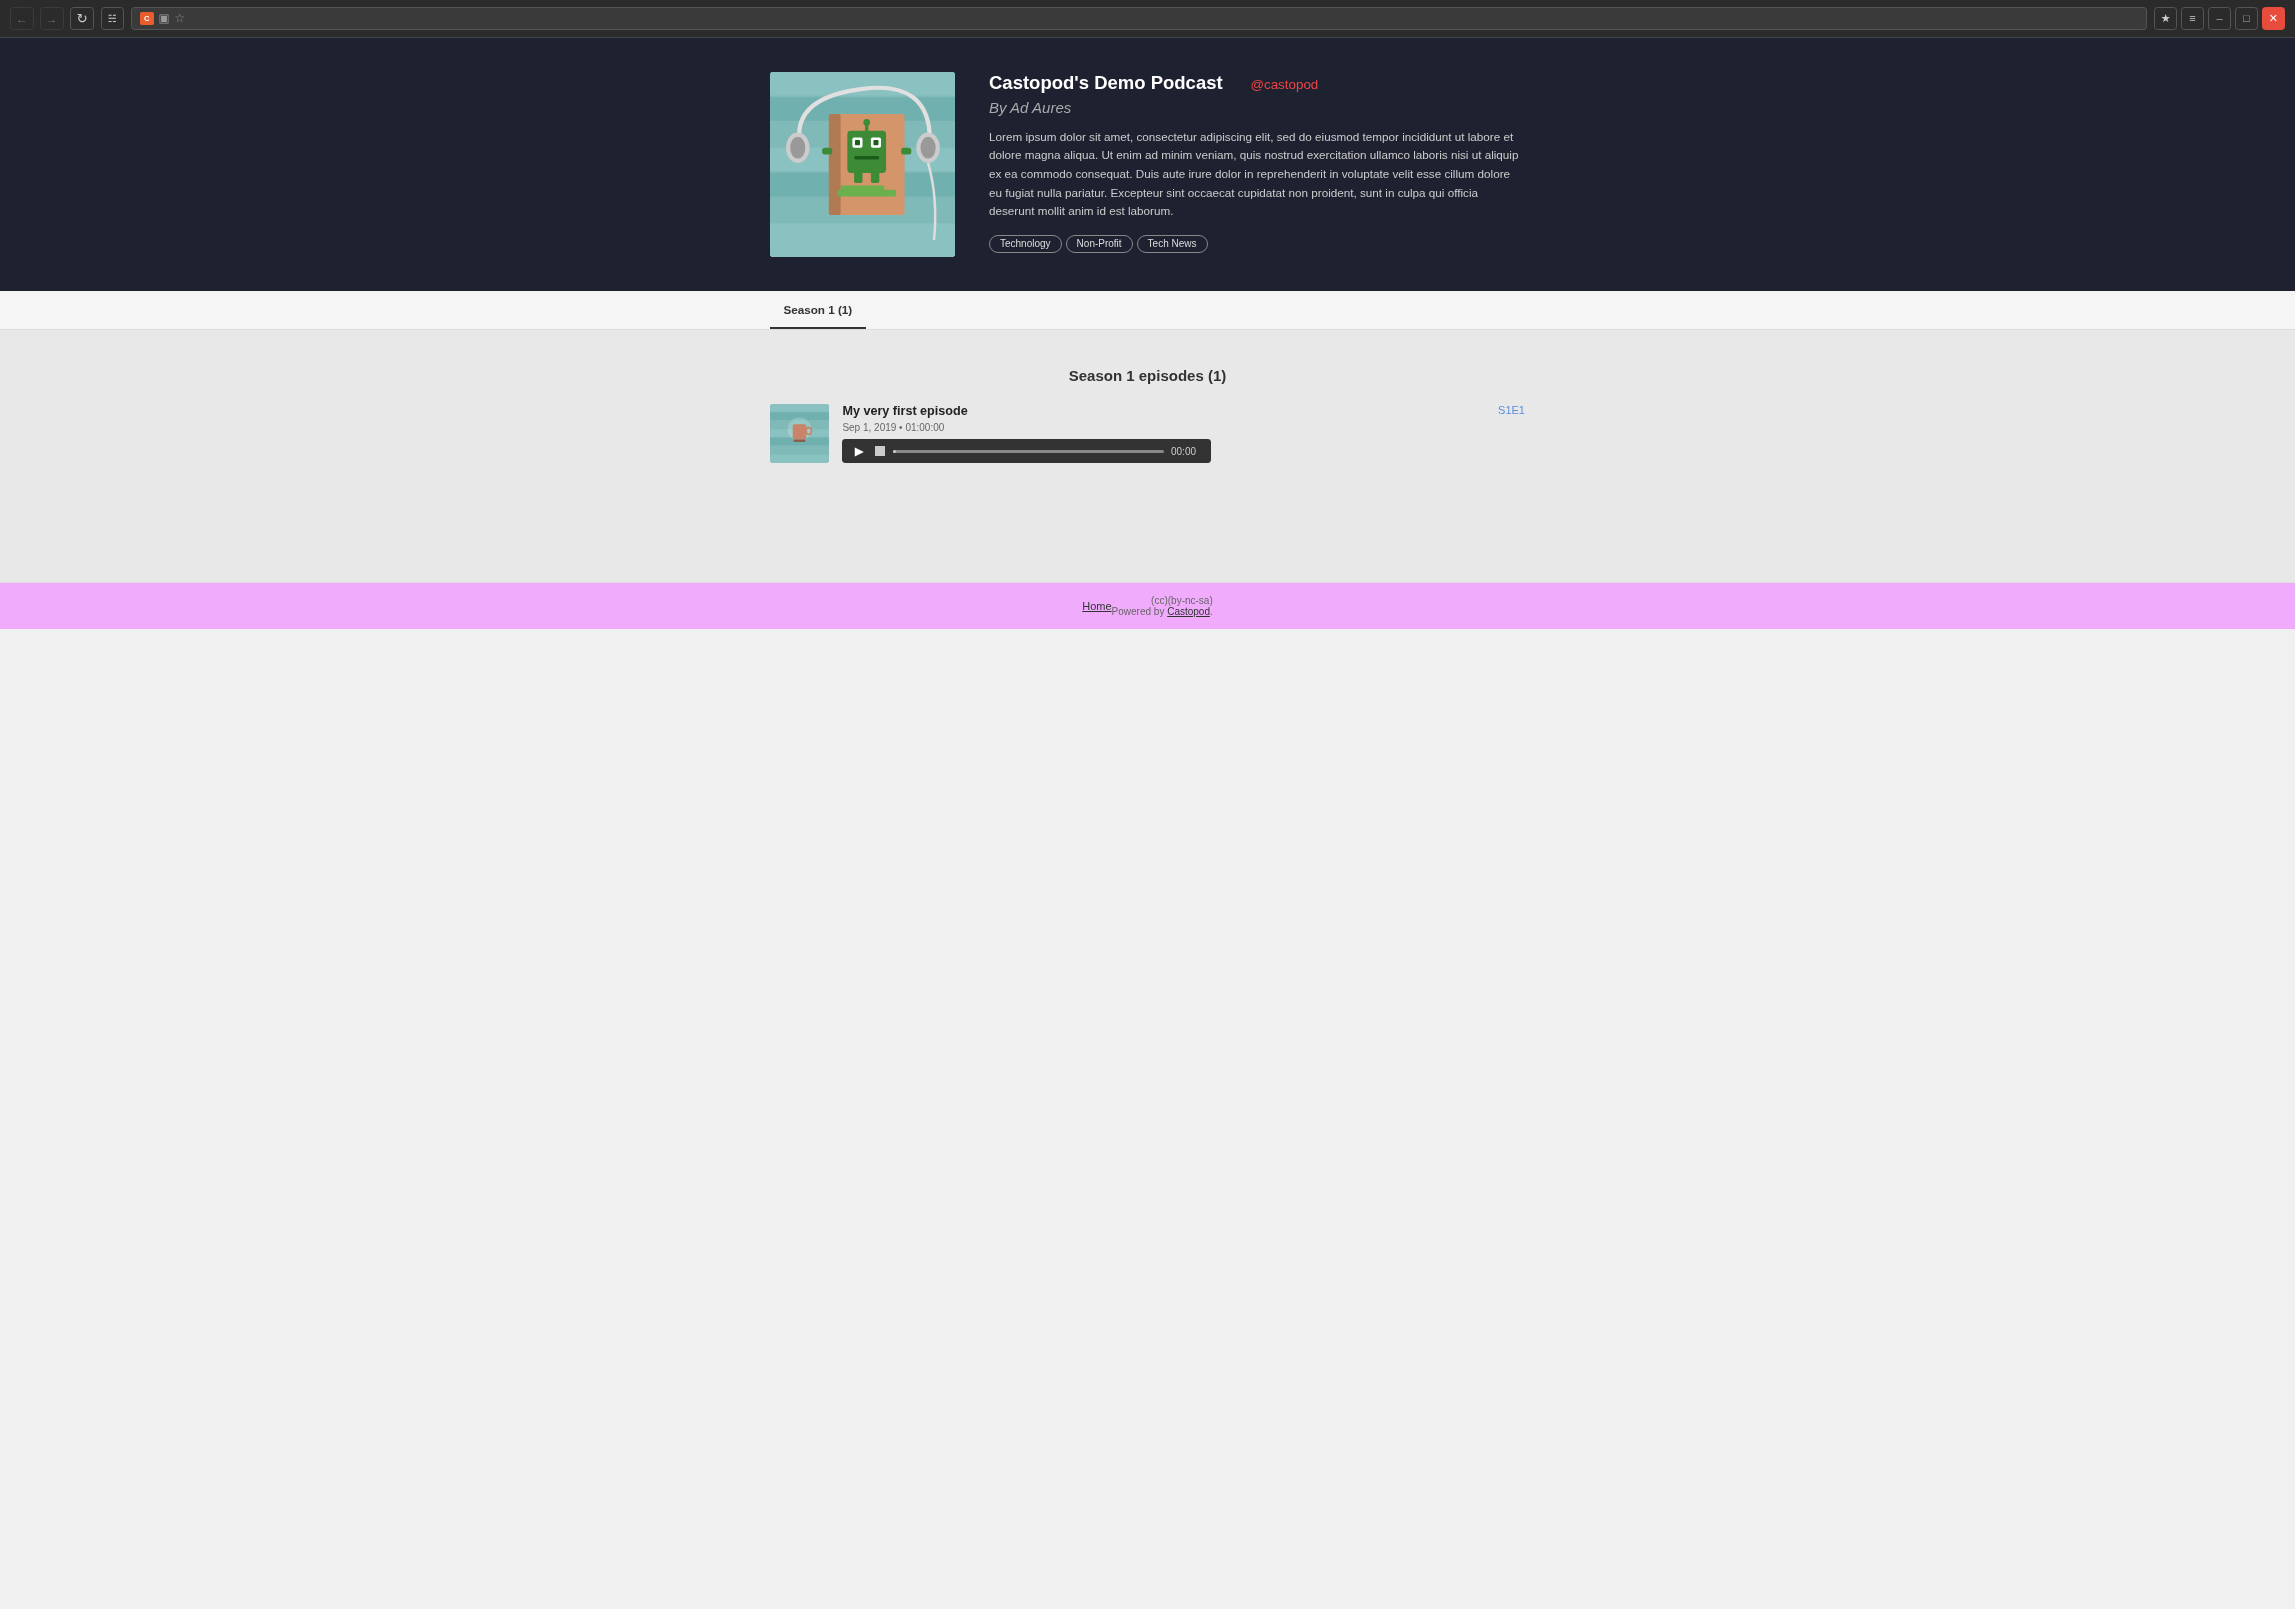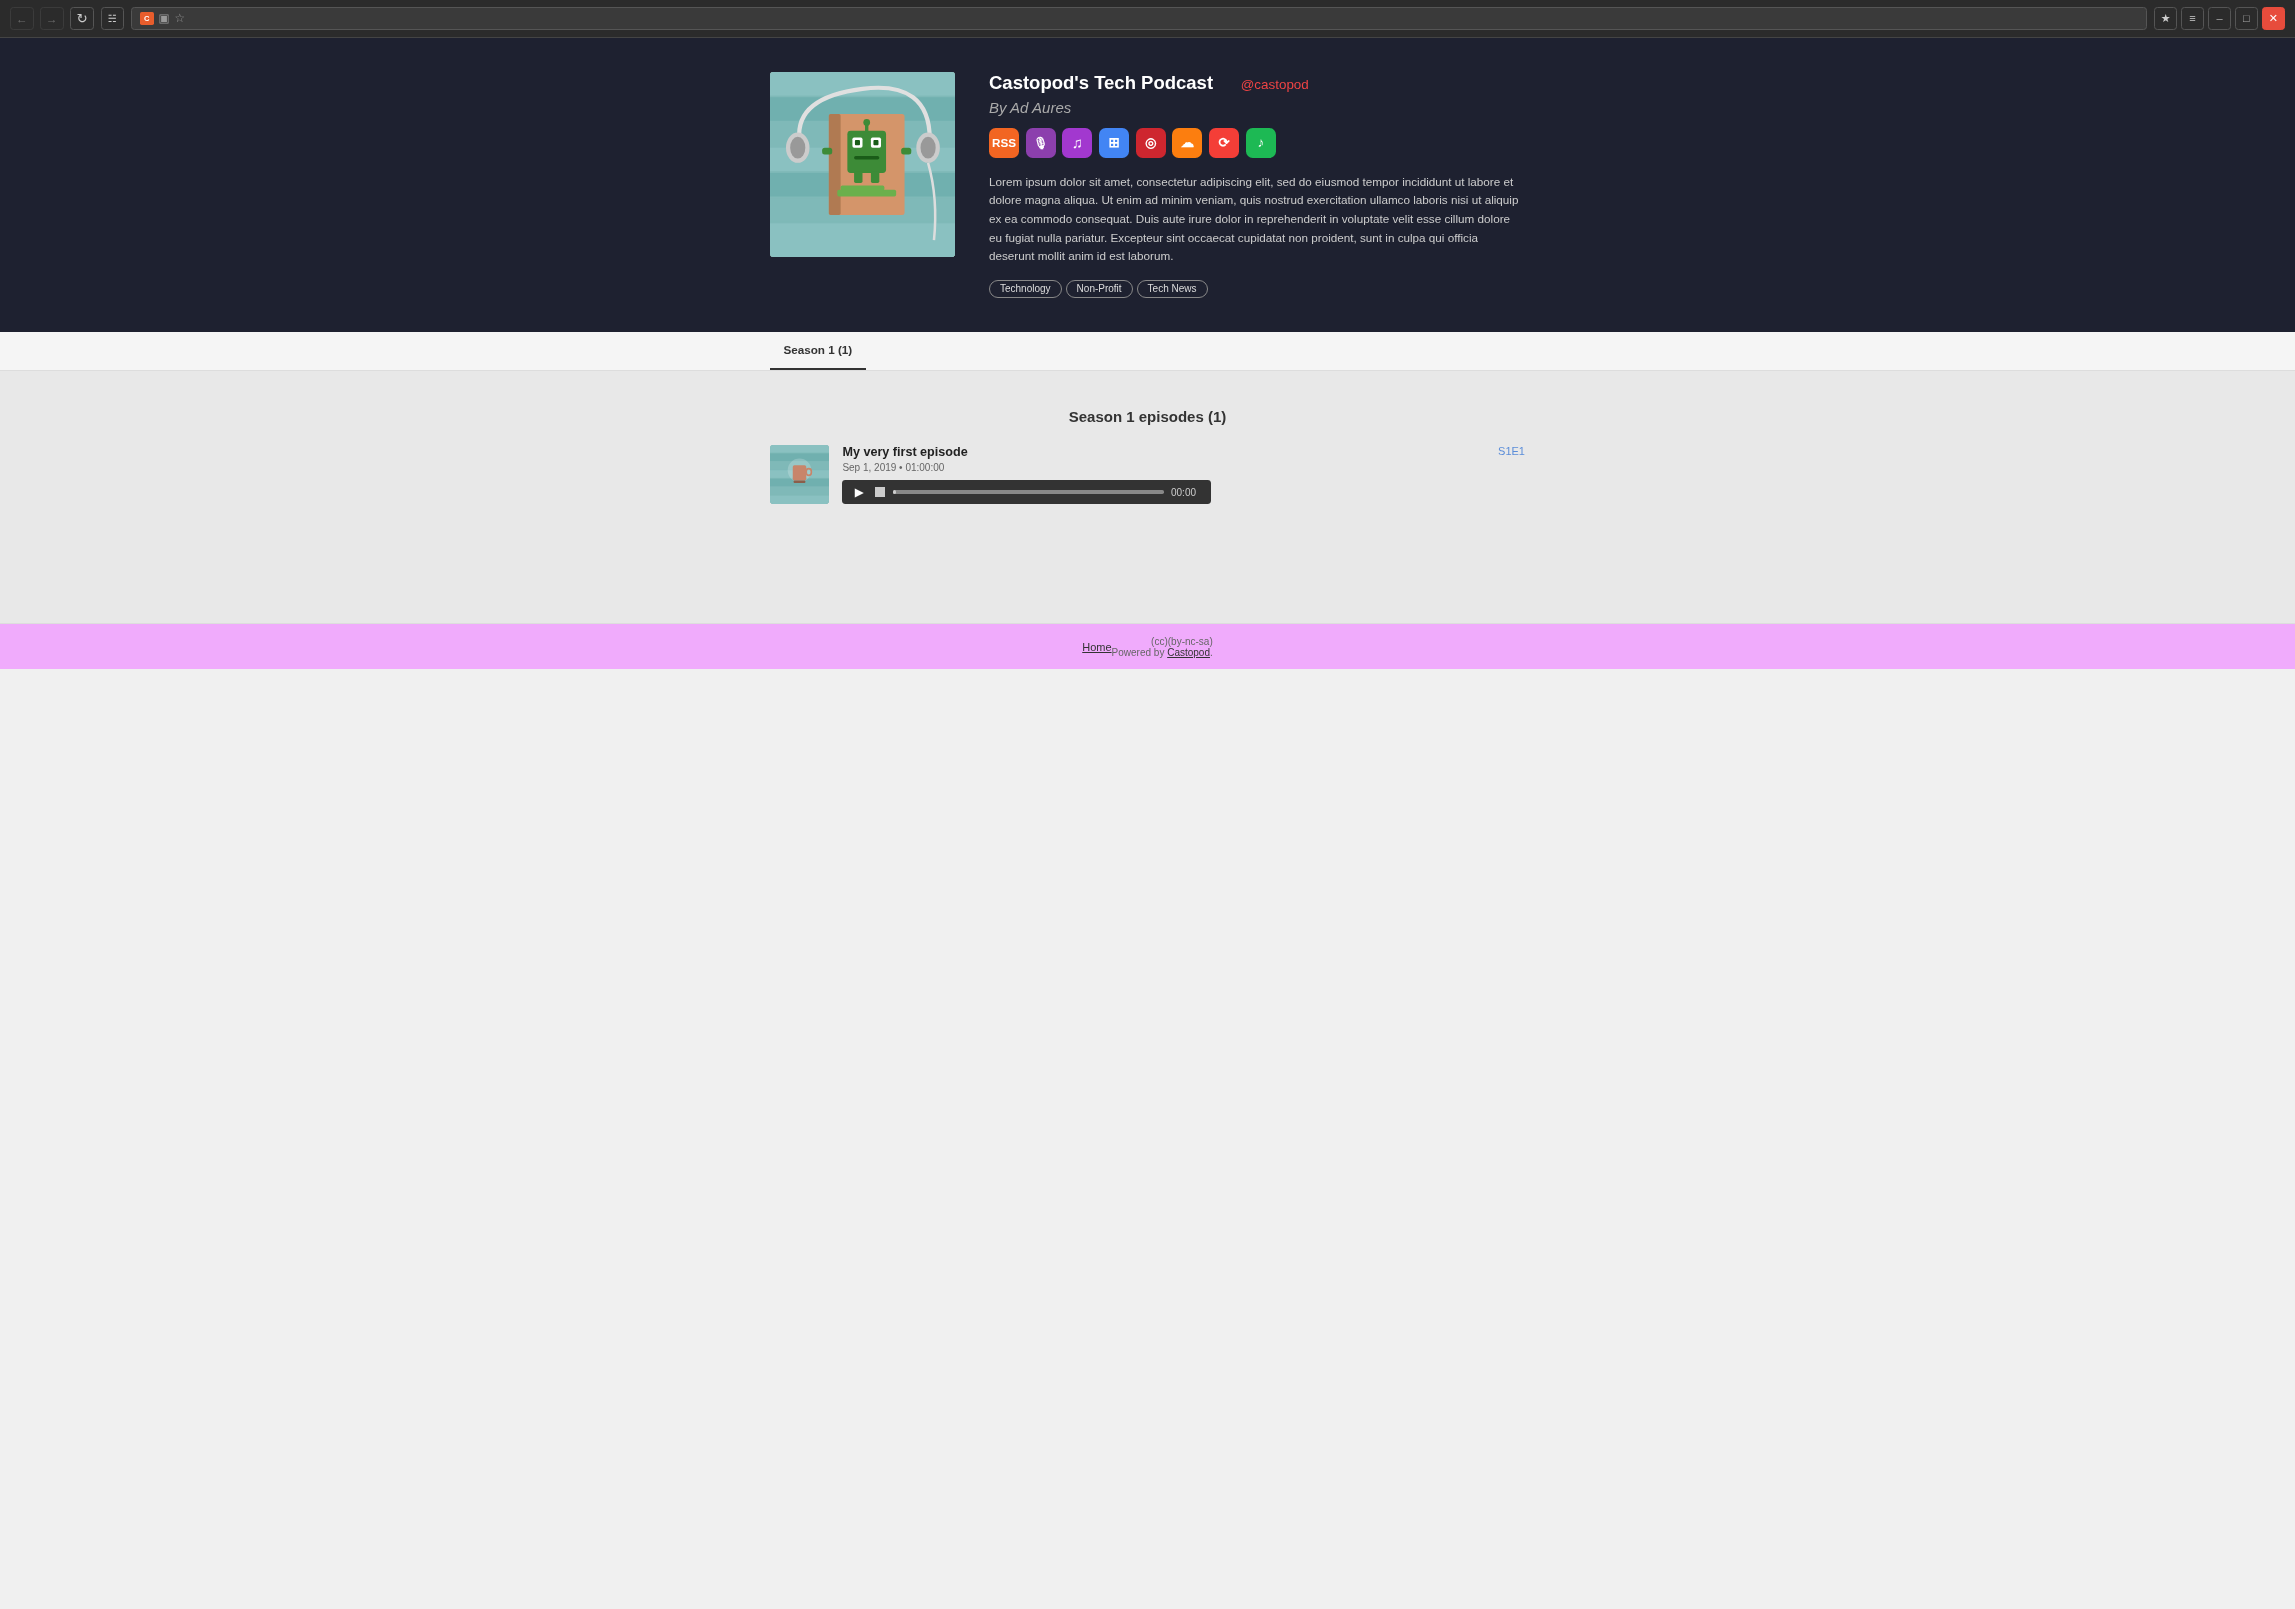--- a/index.html
+++ b/index.html
@@ -465,51 +465,25 @@
           <ellipse cx="188" cy="90" rx="14" ry="18" fill="#cccccc"></ellipse>
           <ellipse cx="188" cy="90" rx="9" ry="13" fill="#999999"></ellipse>
 
           <path d="M 188 108 Q 200 150 195 200" stroke="#dddddd" stroke-width="3" fill="none"></path>
         </svg>
       </div>
     </div>
 
     <div class="podcast-info">
       <div>
-        <span class="podcast-title">Castopod's Tech Podcast</span>
+        <span class="podcast-title">Castopod's Demo Podcast</span>
         <span class="podcast-handle">@castopod</span>
       </div>
       <div class="podcast-author">By Ad Aures</div>
 
-      <div class="podcast-platforms">
-        <a class="platform-badge platform-rss" title="RSS">
-          <span>RSS</span>
-        </a>
-        <a class="platform-badge platform-apple" title="Apple Podcasts">
-          <span>🎙</span>
-        </a>
-        <a class="platform-badge platform-deezer" title="Deezer">
-          <span style="font-size:15px;">♫</span>
-        </a>
-        <a class="platform-badge platform-google" title="Google Podcasts">
-          <span style="font-size:13.4px;">⊞</span>
-        </a>
-        <a class="platform-badge platform-radiopublic" title="RadioPublic">
-          <span style="font-size:13.4px;">◎</span>
-        </a>
-        <a class="platform-badge platform-overcast" title="Overcast">
-          <span style="font-size:13.4px;">☁</span>
-        </a>
-        <a class="platform-badge platform-pocketcasts" title="Pocket Casts">
-          <span style="font-size:13.4px;">⟳</span>
-        </a>
-        <a class="platform-badge platform-spotify" title="Spotify">
-          <span style="font-size:13.4px;">♪</span>
-        </a>
-      </div>
 
       <p class="podcast-description">Lorem ipsum dolor sit amet, consectetur adipiscing elit, sed do eiusmod tempor incididunt ut labore et dolore magna aliqua. Ut enim ad minim veniam, quis nostrud exercitation ullamco laboris nisi ut aliquip ex ea commodo consequat. Duis aute irure dolor in reprehenderit in voluptate velit esse cillum dolore eu fugiat nulla pariatur. Excepteur sint occaecat cupidatat non proident, sunt in culpa qui officia deserunt mollit anim id est laborum.</p>
 
       <div class="podcast-tags">
         <span class="tag-badge">Technology</span>
         <span class="tag-badge">Non-Profit</span>
         <span class="tag-badge">Tech News</span>
       </div>
     </div>
   </div>

